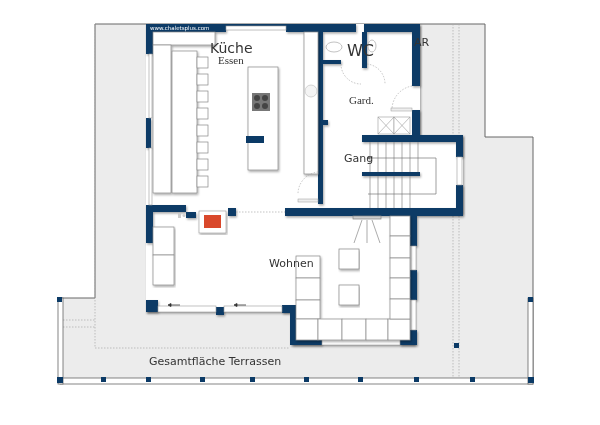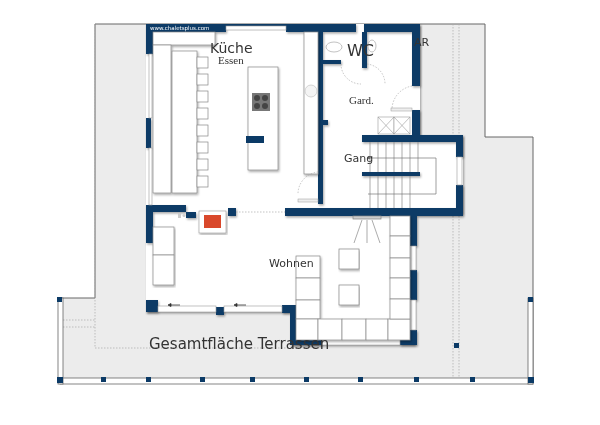--- a/index.html
+++ b/index.html
@@ -220,13 +220,13 @@
 </svg>
 
 <div class="wm">www.chaletsplus.com</div>
 <div class="lbl" style="left:210px;top:40px;font-size:14px;">Küche</div>
 <div class="lbl" style="left:218px;top:54px;font-size:11px;font-family:Liberation Serif, serif;">Essen</div>
 <div class="lbl" style="left:347px;top:41px;font-size:16px;">WC</div>
 <div class="lbl" style="left:387px;top:36px;font-size:11px;margin-left:27px;">AR</div>
 <div class="lbl" style="left:349px;top:94px;font-size:11px;font-family:Liberation Serif, serif;">Gard.</div>
 <div class="lbl" style="left:344px;top:152px;font-size:11px;">Gang</div>
 <div class="lbl" style="left:242px;top:257px;font-size:11px;margin-left:27px;">Wohnen</div>
-<div class="lbl" style="left:149px;top:335px;font-size:15px;">Gesamtfläche Terrassen</div>
+<div class="lbl" style="left:149px;top:355px;font-size:11px;">Gesamtfläche Terrassen</div>
 
 </body></html>

